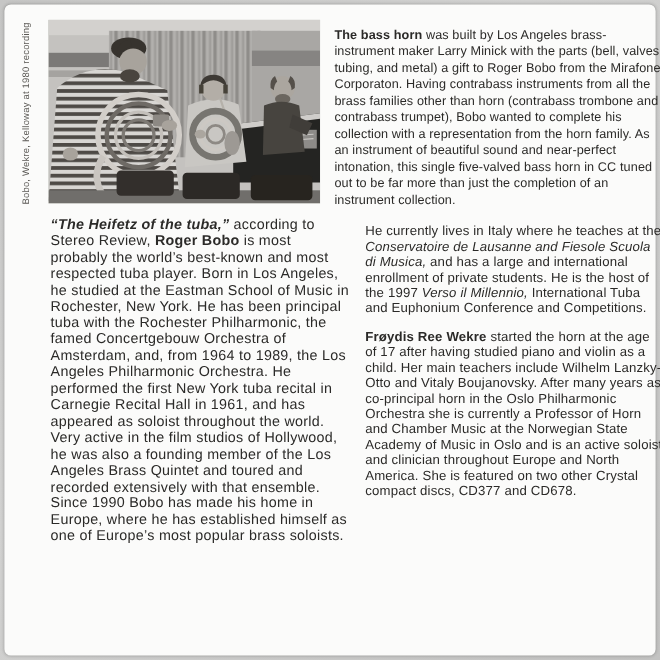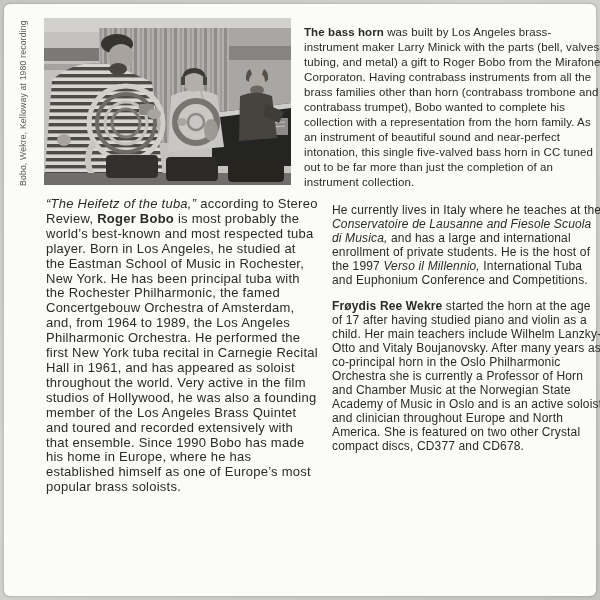--- a/index.html
+++ b/index.html
@@ -34,21 +34,21 @@
     font-size:13px;line-height:14.9px;letter-spacing:.25px;
   }
   .col-br{
     left:316px;top:190px;width:272px;
     font-size:12px;line-height:13.9px;letter-spacing:.15px;
   }
   .col-br p{margin:10px 0 13px 0;}
   .seg-normal{font-weight:400;font-style:normal;}
   .seg-bold{font-weight:700;}
   .seg-italic{font-style:italic;}
-  .seg-bolditalic{font-weight:400;font-style:italic;}
+  .seg-bolditalic{font-weight:700;font-style:italic;}
 </style>
 </head>
 <body>
 
 <div class="page">
 
   <div class="photo-caption">Bobo, Wekre, Kelloway at 1980 recording</div>
 
   <div class="photo-wrap">
     <svg width="247" height="167" viewBox="0 0 247 167">

